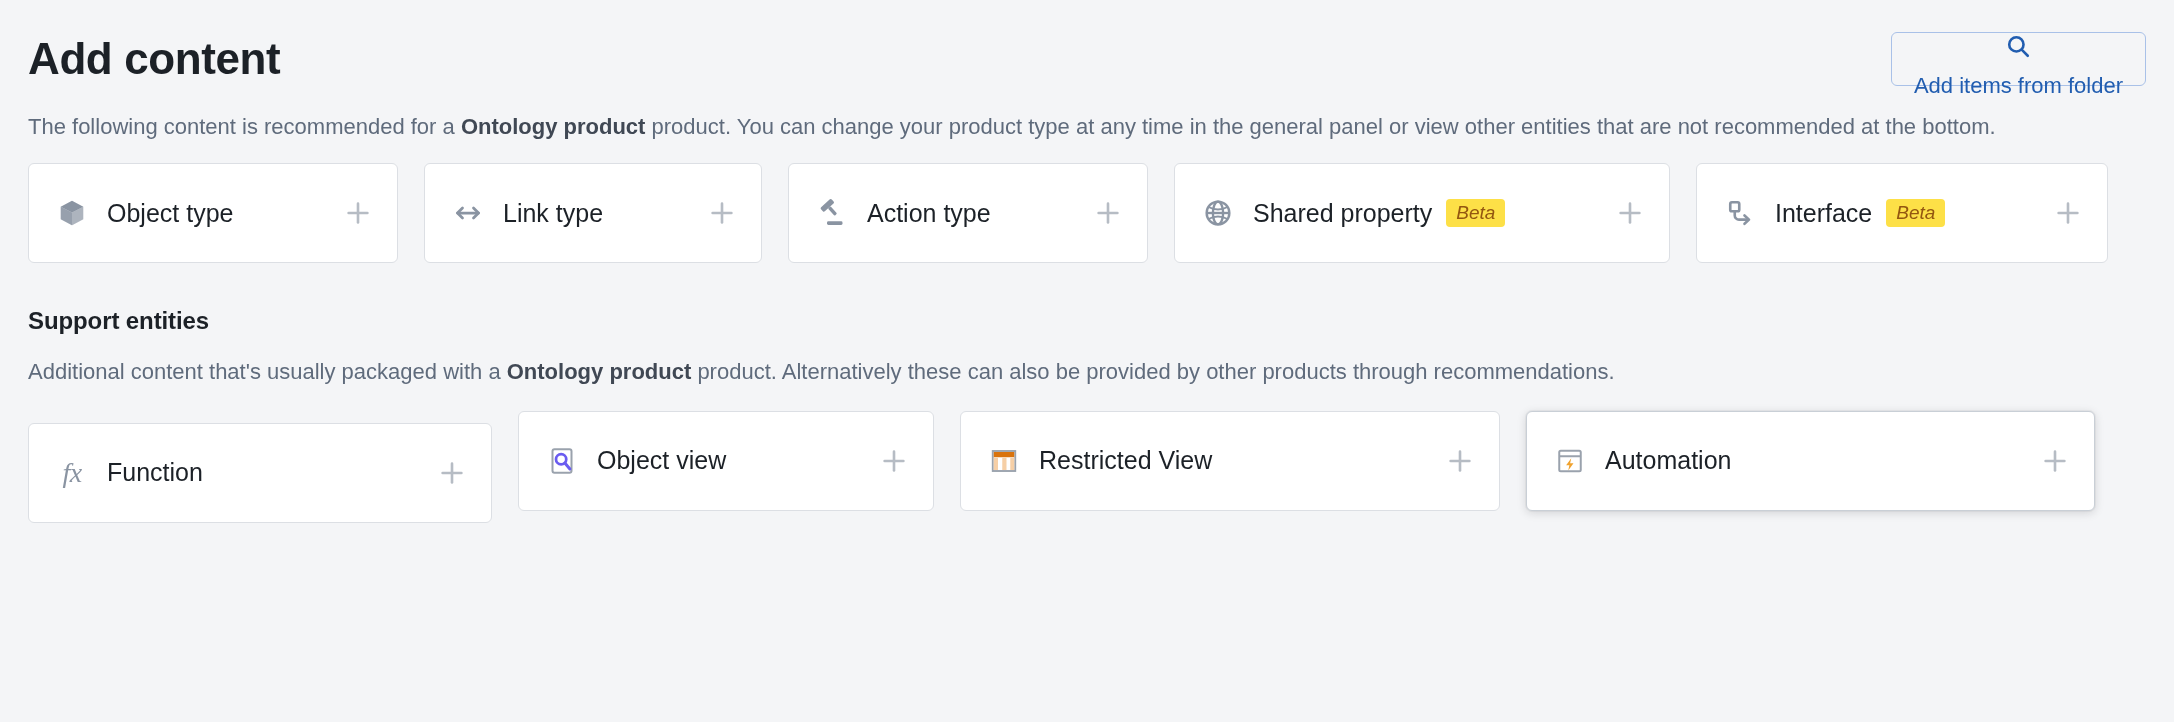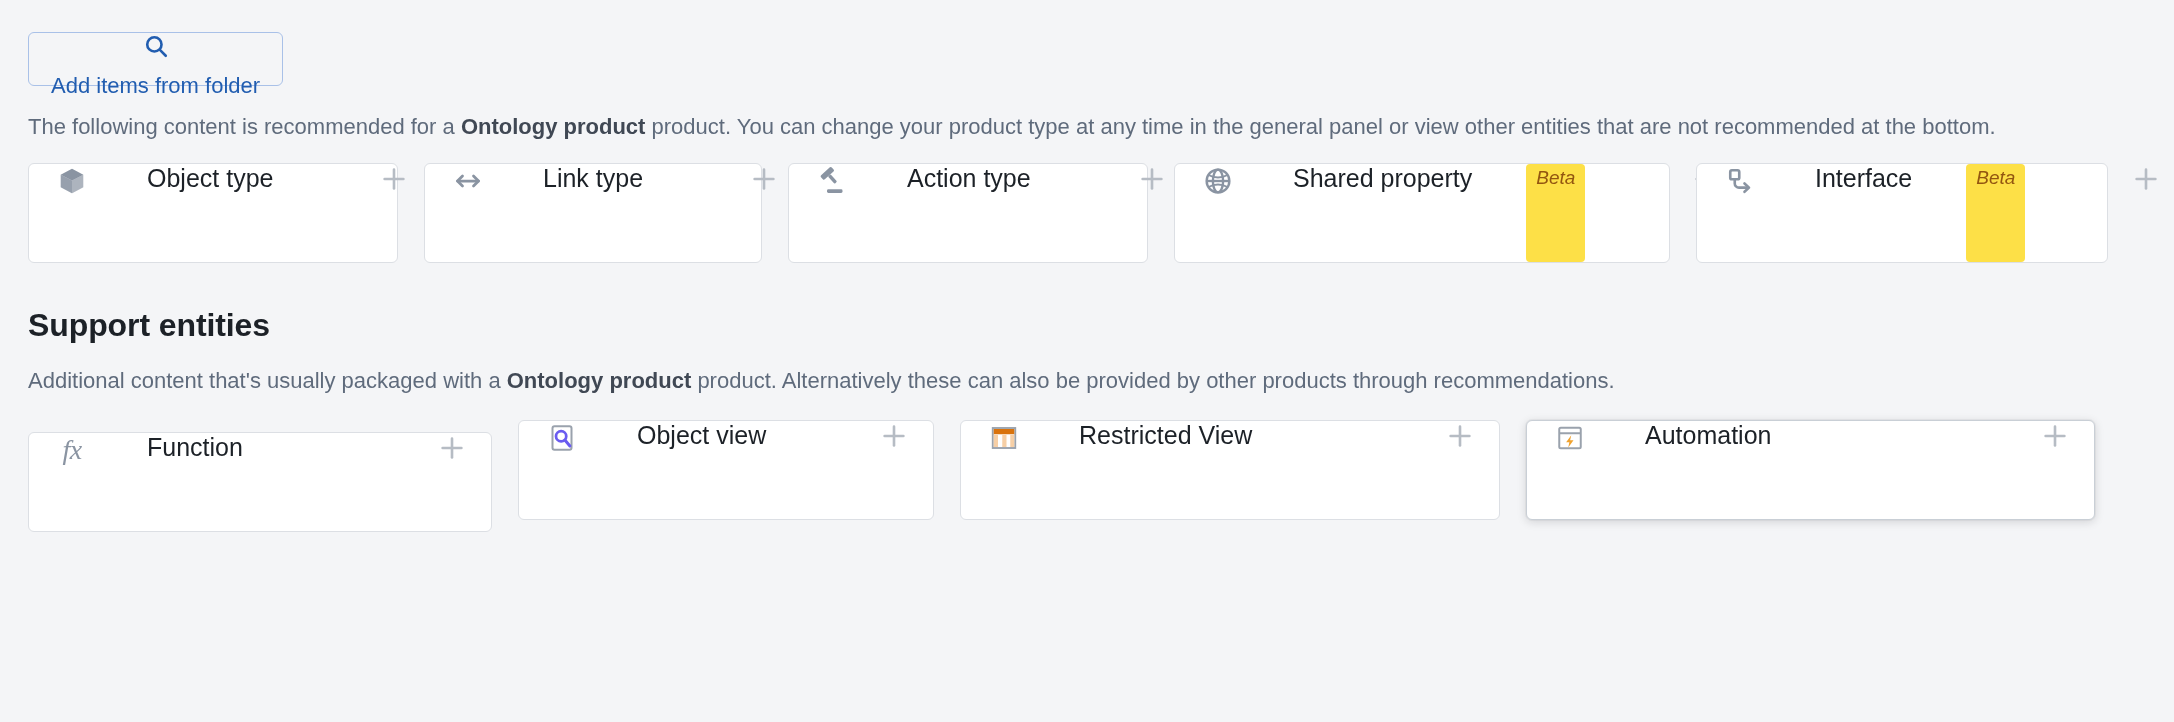--- a/index.html
+++ b/index.html
@@ -60,21 +60,21 @@
   .desc {
     font-size: 22px;
     line-height: 1.34;
     color: #5f6b7c;
     margin: 26px 0 0 0;
     max-width: 2030px;
   }
   .desc b { color: #404854; font-weight: 700; }
 
   .section-title {
-    font-size: 32px;
+    font-size: 24px;
     font-weight: 700;
     color: #1c2127;
     margin: 44px 0 0 0;
     letter-spacing: -0.1px;
   }
   .desc.second { margin-top: 22px; }
 
   
   .card-row {
     display: flex;
@@ -84,24 +84,24 @@
   }
   .card-row.row2 { margin-top: 24px; }
 
   .card {
     box-sizing: border-box;
     background: #ffffff;
     border: 1px solid #dcdfe4;
     border-radius: 6px;
     height: 100px;
     display: flex;
+    align-items: center;
     padding: 0 24px 0 26px;
     cursor: pointer;
     flex: 0 0 auto;
-    gap: 40px;
   }
   .card.hovered {
     border-color: #c9cfd6;
     box-shadow: 0 2px 10px rgba(17, 20, 24, 0.15), 0 0 0 1px rgba(17,20,24,0.04);
   }
   .card .card-icon {
     flex: 0 0 auto;
     width: 34px;
     height: 34px;
     display: inline-flex;
@@ -156,20 +156,21 @@
     color: #8a94a2;
     letter-spacing: -0.5px;
   }
 </style>
 </head>
 <body>
 
 <div class="page">
 
   <div class="header-row">
+    <h1 class="page-title">Add content</h1>
 
     <button class="folder-btn">
       <span class="glyph">
         <svg width="26" height="26" viewBox="0 0 24 24" fill="none" stroke="#215db0" stroke-width="2.4" stroke-linecap="round">
           <circle cx="10.5" cy="10.5" r="6.6"></circle>
           <line x1="15.6" y1="15.6" x2="21" y2="21"></line>
         </svg>
       </span>
       <span>Add items from folder</span>
     </button>

